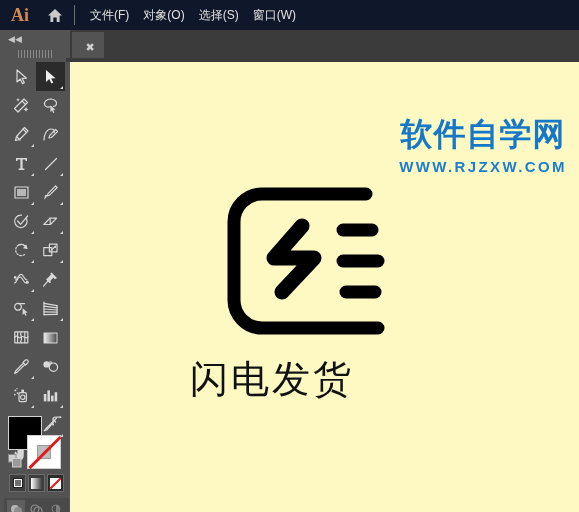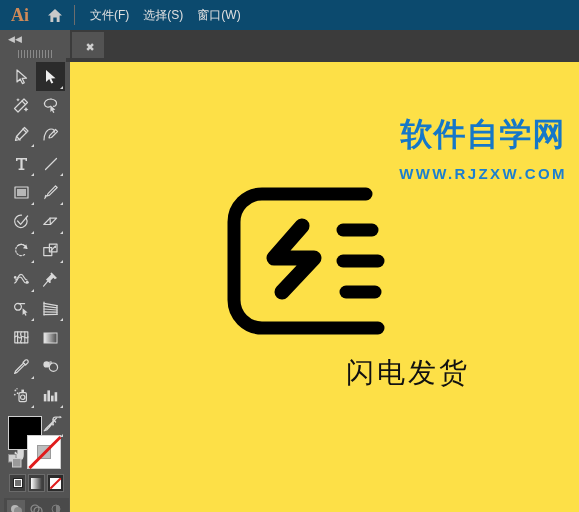--- a/index.html
+++ b/index.html
@@ -7,21 +7,21 @@
     width:579px;height:512px;overflow:hidden;
     background:#535353;
     font-family:"Liberation Sans","DejaVu Sans",sans-serif;
     -webkit-font-smoothing:antialiased;
   }
   #app{position:relative;width:579px;height:512px;}
 
   
   .menubar{
     position:absolute;left:0;top:0;width:579px;height:30px;
-    background:#0c4a6e;display:flex;align-items:center;
+    background:#0f172a;display:flex;align-items:center;
   }
   .ai-logo{
     width:40px;height:30px;display:flex;align-items:center;justify-content:center;
     color:#cf8a58;font-size:18px;font-weight:bold;letter-spacing:0px;
     font-family:"Liberation Serif",serif;
   }
   .home-icon{
     width:30px;height:30px;display:flex;align-items:center;justify-content:center;
   }
   .menu-sep{
@@ -132,67 +132,68 @@
   .draw-row{
     position:absolute;left:4px;top:88px;width:62px;height:22px;
     background:#4a4a4a;display:flex;align-items:center;gap:2px;padding-left:3px;
   }
   .draw-btn{width:18px;height:18px;display:flex;align-items:center;justify-content:center;}
   .draw-btn.sel{background:#5f5f5f;}
 
   
   .canvas{
     position:absolute;left:70px;top:62px;width:509px;height:450px;
-    background:#fde047;overflow:hidden;
+    background:#fef9c3;overflow:hidden;
   }
   .canvas-top-edge{
     position:absolute;left:70px;top:58px;width:509px;height:4px;background:#3b3b3b;
   }
   .canvas-left-edge{
     position:absolute;left:66px;top:58px;width:4px;height:454px;background:#3b3b3b;
   }
 
   .artwork{
     position:absolute;left:156px;top:124px;width:170px;height:150px;
   }
   .art-caption{
-    position:absolute;left:120px;top:292px;width:280px;text-align:right;
-    font-size:28px;color:#111;letter-spacing:3px;
+    position:absolute;left:120px;top:292px;width:280px;text-align:left;
+    font-size:38px;color:#111;letter-spacing:3px;
     font-family:"DejaVu Sans","Liberation Sans",sans-serif;
   }
 
   
   .watermark{
     position:absolute;right:12px;top:55px;text-align:center;user-select:none;
   }
   .wm-cn{
     font-size:32px;font-weight:bold;color:#1577c8;letter-spacing:1px;
     line-height:34px;
     font-family:"DejaVu Sans","Liberation Sans",sans-serif;
   }
   .wm-en{
     font-size:15px;font-weight:bold;color:#1b7fd0;letter-spacing:2.4px;
-    line-height:17px;margin-top:14px;
+    line-height:17px;margin-top:7px;
   }
 </style>
 </head>
 <body>
 
 <div id="app">
 
   <div class="menubar">
     <div class="ai-logo">Ai</div>
     <div class="home-icon">
       <svg width="16" height="15" viewBox="0 0 16 15" aria-hidden="true">
         <path d="M8 1 L15 7.5 L12.6 7.5 L12.6 14 L9.7 14 L9.7 9.6 L6.3 9.6 L6.3 14 L3.4 14 L3.4 7.5 L1 7.5 Z" fill="#c9c9c9"></path>
       </svg>
     </div>
     <div class="menu-sep"></div>
     <div class="menu-items">
       <div class="menu-item">文件(F)</div>
+      <div class="menu-item">对象(O)</div>
       <div class="menu-item">选择(S)</div>
       <div class="menu-item">窗口(W)</div>
     </div>
   </div>
 
   <div class="tabbar">
     <div class="tabbar-left">
       <div class="collapse-btn">◀◀</div>
       <div class="grip"></div>
     </div>

